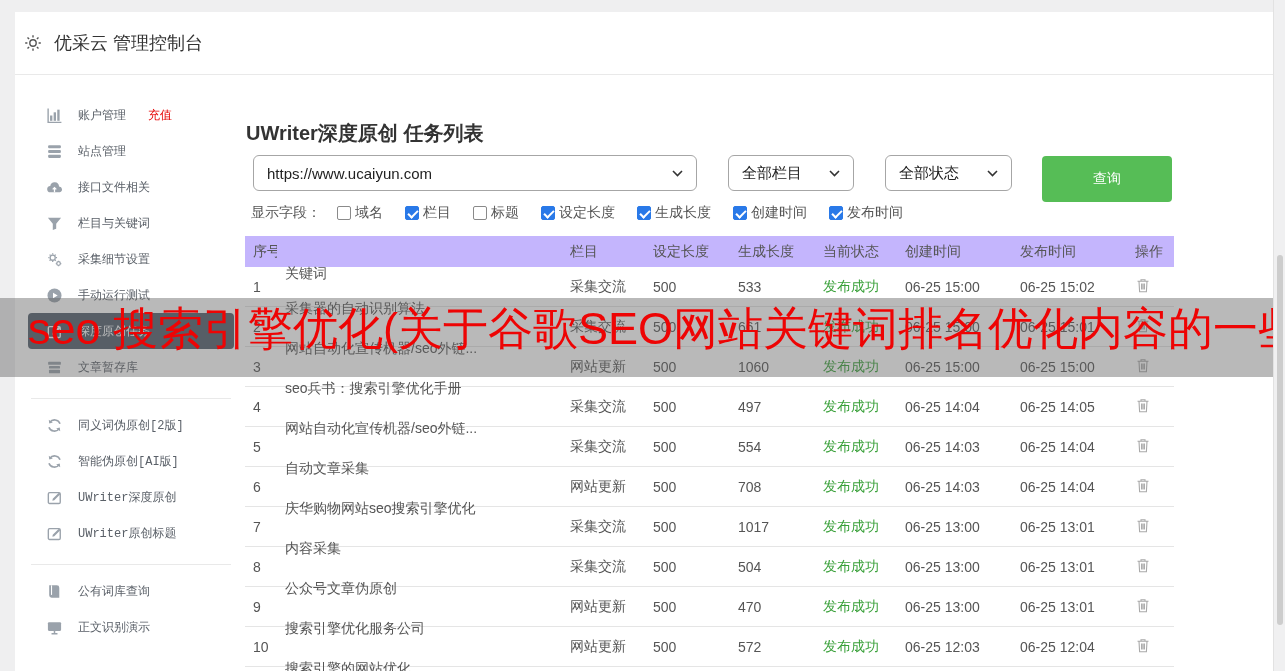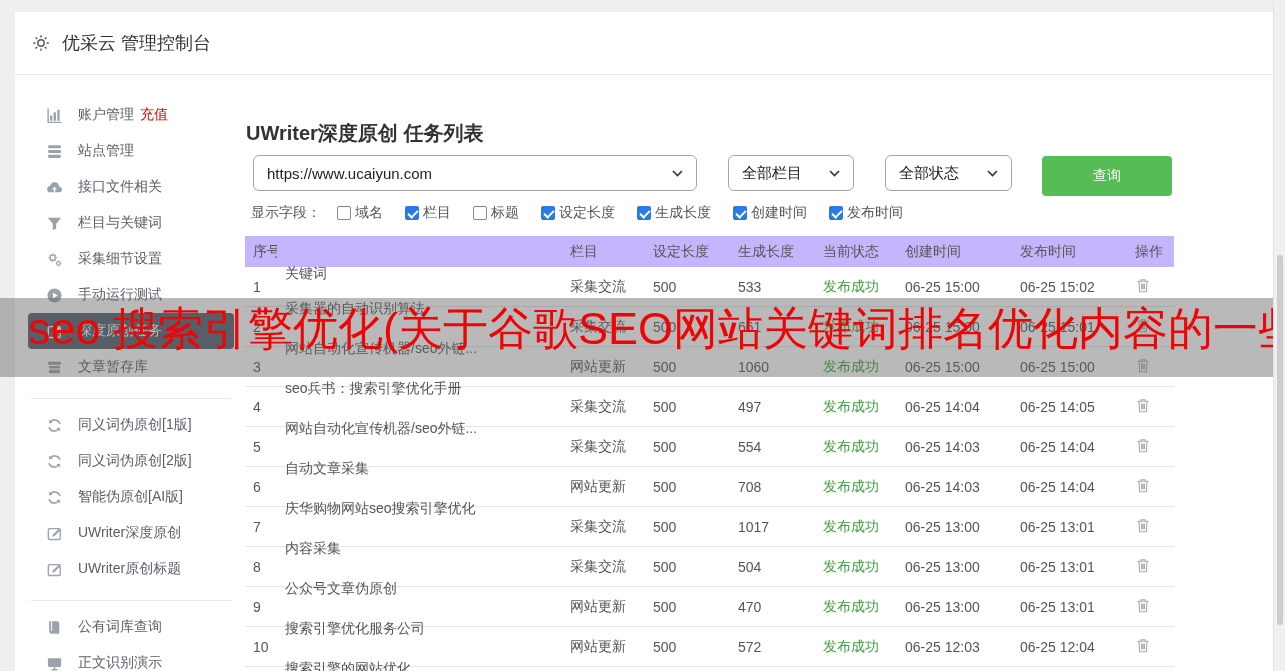--- a/index.html
+++ b/index.html
@@ -4,42 +4,42 @@
 <style>
   html,body{margin:0;padding:0;}
   body{
     width:1285px;height:671px;position:relative;overflow:hidden;
     background:#efeff0;
     font-family:"Liberation Sans",sans-serif;
   }
   .app{position:absolute;left:15px;top:12px;width:1259px;height:659px;background:#fff;}
   
   .topbar{position:absolute;left:0;top:0;width:100%;height:63px;border-bottom:1px solid #e9e9e9;
-    display:flex;align-items:center;box-sizing:border-box;padding-left:16px;background:#fff;}
+    display:flex;align-items:center;box-sizing:border-box;padding-left:8px;background:#fff;}
   .gear{width:20px;height:20px;color:#555;display:inline-flex;}
   .app-title{font-size:18px;color:#333;margin-left:11px;}
   
   .sidebar{position:absolute;left:13px;top:85px;width:206px;}
-  .side-item{height:36px;display:flex;align-items:center;padding-left:18px;color:#5a6068;font-size:14px;cursor:pointer;}
+  .side-item{height:36px;display:flex;align-items:center;padding-left:18px;color:#5a6068;font-size:12px;cursor:pointer;font-family:Liberation Mono, monospace;}
   .side-item .side-icon{width:17px;height:17px;color:#9aa2ab;display:inline-flex;flex:none;}
   .side-item .side-label{margin-left:15px;white-space:nowrap;}
   .side-item.active{background:#505d6b;border-radius:4px;color:#fff;}
   .side-item.active .side-icon{color:#fff;}
-  .side-badge{color:#e60000;margin-left:6px;}
+  .side-badge{color:#e60000;margin-left:22px;}
   .side-divider{height:1px;background:#e9e9e9;margin:13px 3px 8px 3px;}
   
   .page-title{position:absolute;left:231px;top:95px;font-size:20px;font-weight:600;color:#333;}
   .sel{position:absolute;height:36px;border:1px solid #a6a6a6;border-radius:6px;background:#fff;
     display:flex;align-items:center;justify-content:space-between;padding:15px 13px;font-size:15px;color:#222;
     box-sizing:border-box;cursor:pointer;}
   .sel .chev{width:11px;height:7px;color:#333;display:inline-flex;margin-left:8px;flex:none;}
   .sel1{left:238px;top:143px;width:444px;}
   .sel2{left:713px;top:143px;width:126px;}
   .sel3{left:870px;top:143px;width:127px;gap:16px;}
-  .query-btn{position:absolute;left:1027px;top:144px;width:130px;height:40px;background:#56bd56;color:#fff;
+  .query-btn{position:absolute;left:1027px;top:144px;width:130px;height:46px;background:#56bd56;color:#fff;
     border:none;border-radius:4px;font-size:14px;cursor:pointer;font-family:inherit;}
   .fields-row{position:absolute;left:236px;top:190px;height:22px;display:flex;align-items:center;font-size:14px;color:#555;}
   .fields-label{margin-right:16px;}
   .field-item{display:flex;align-items:center;margin-right:22px;cursor:pointer;}
   .cb{width:14px;height:14px;border:1px solid #8a8a8a;border-radius:2px;background:#fff;box-sizing:border-box;
     position:relative;margin-right:4px;flex:none;}
   .cb.checked{background:#2979e8;border-color:#2979e8;}
   .cb.checked::after{content:"";position:absolute;left:4px;top:1px;width:4px;height:8px;
     border:solid #fff;border-width:0 2px 2px 0;transform:rotate(45deg);}
   
@@ -147,31 +147,20 @@
         <span class="side-icon">
           <svg viewBox="0 0 16 16" width="17" height="17" fill="currentColor">
             <rect x="2" y="2.5" width="12" height="3" rx="0.8"></rect>
             <rect x="2.8" y="6.6" width="10.4" height="2.4" rx="0.8"></rect>
             <rect x="2.8" y="10.1" width="10.4" height="3.4" rx="0.8"></rect>
           </svg>
         </span>
         <span class="side-label">文章暂存库</span>
       </div>
       <div class="side-divider"></div>
-      <div class="side-item">
-        <span class="side-icon">
-          <svg viewBox="0 0 16 16" width="17" height="17" fill="none" stroke="currentColor" stroke-width="1.5">
-            <path d="M13.2 6.4A5.4 5.4 0 003.6 5.1"></path>
-            <polygon points="2.6,2.6 3.1,6.2 6.4,5.2" fill="currentColor" stroke="none"></polygon>
-            <path d="M2.8 9.6a5.4 5.4 0 009.6 1.3"></path>
-            <polygon points="13.4,13.4 12.9,9.8 9.6,10.8" fill="currentColor" stroke="none"></polygon>
-          </svg>
-        </span>
-        <span class="side-label">同义词伪原创[1版]</span>
-      </div>
       <div class="side-item">
         <span class="side-icon">
           <svg viewBox="0 0 16 16" width="17" height="17" fill="none" stroke="currentColor" stroke-width="1.5">
             <path d="M13.2 6.4A5.4 5.4 0 003.6 5.1"></path>
             <polygon points="2.6,2.6 3.1,6.2 6.4,5.2" fill="currentColor" stroke="none"></polygon>
             <path d="M2.8 9.6a5.4 5.4 0 009.6 1.3"></path>
             <polygon points="13.4,13.4 12.9,9.8 9.6,10.8" fill="currentColor" stroke="none"></polygon>
           </svg>
         </span>
         <span class="side-label">同义词伪原创[2版]</span>

